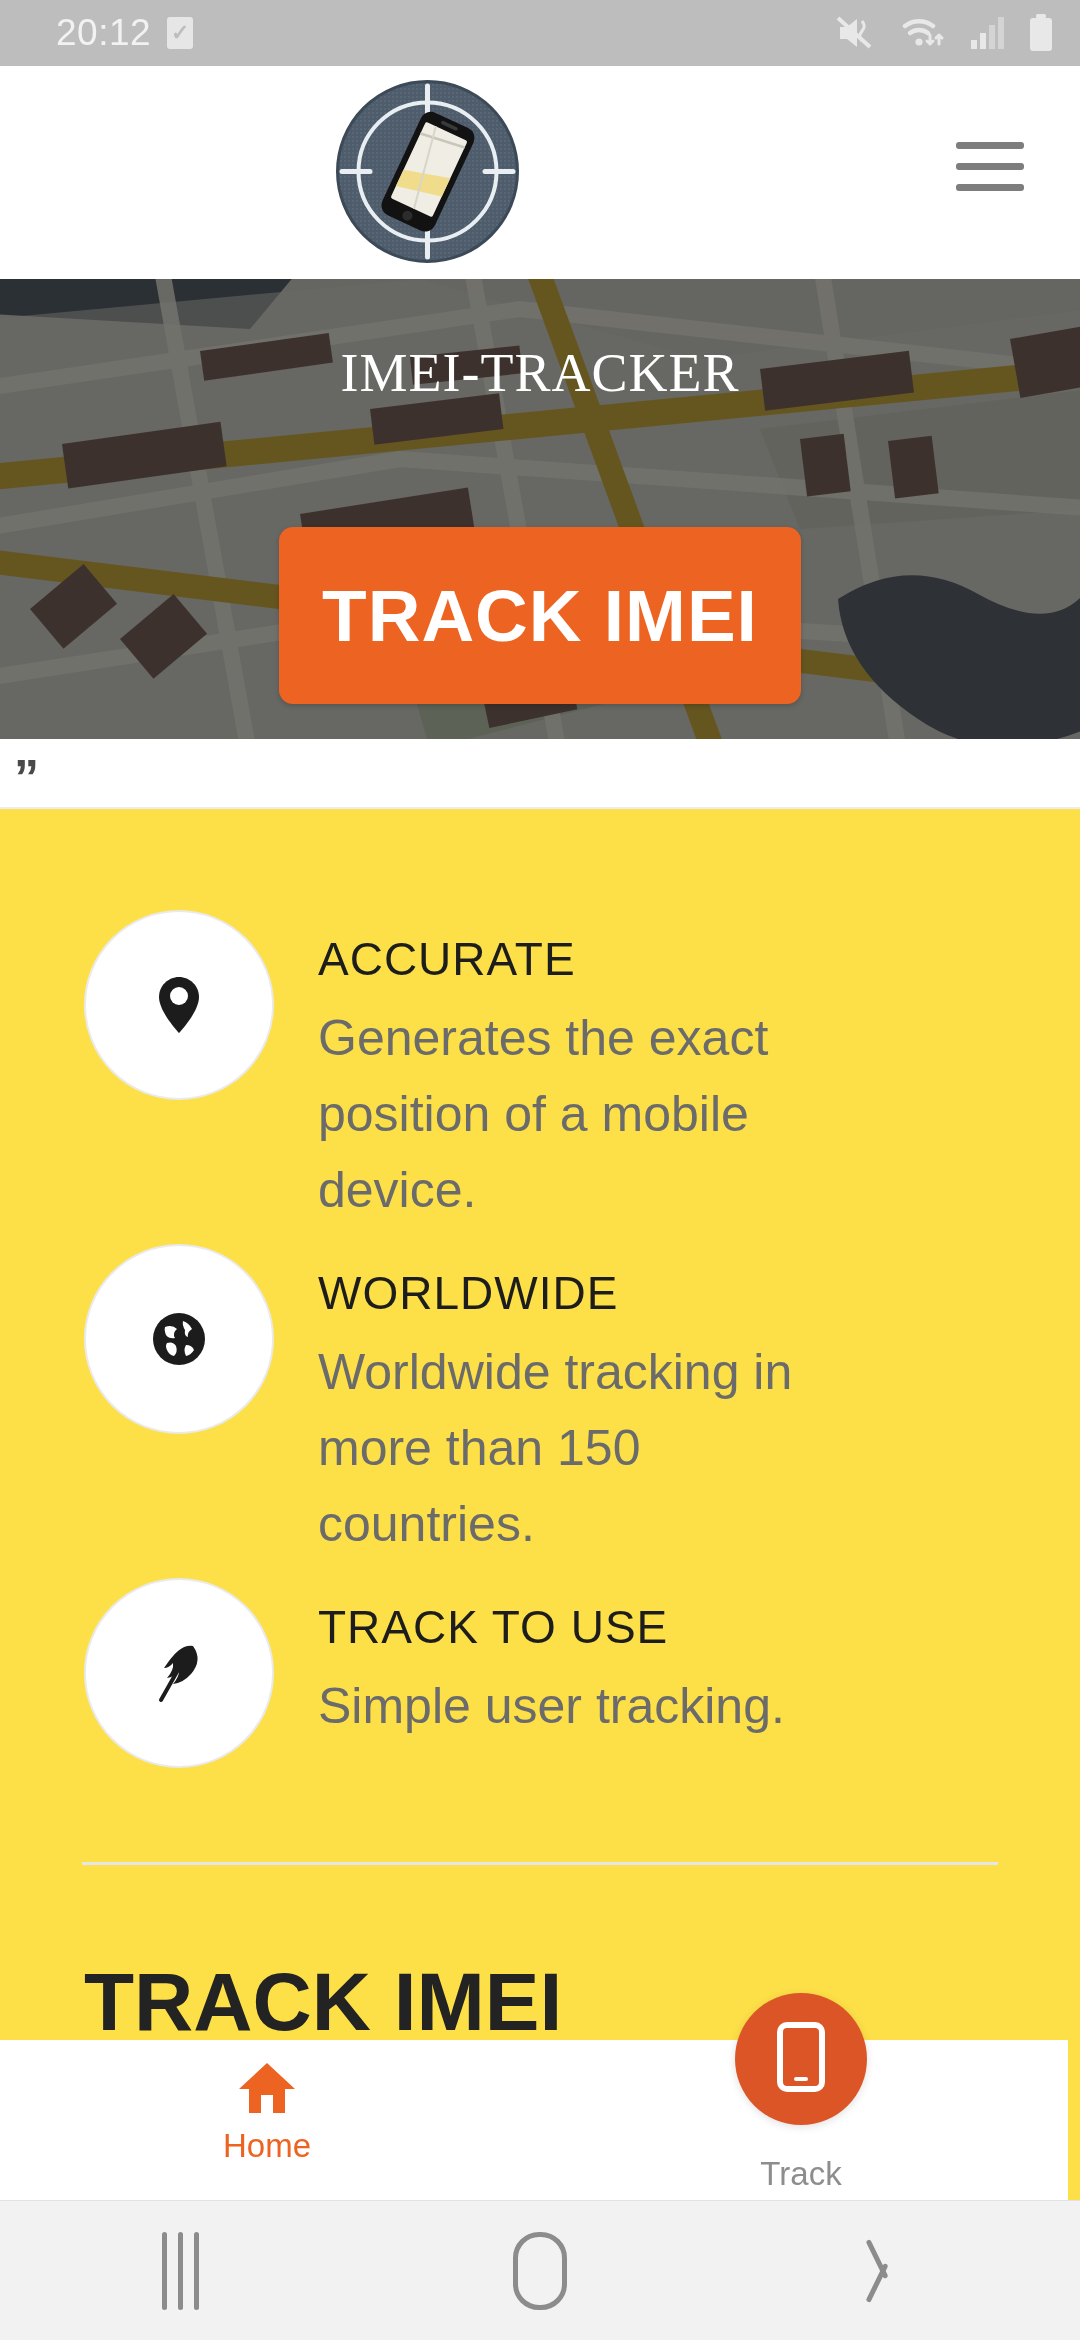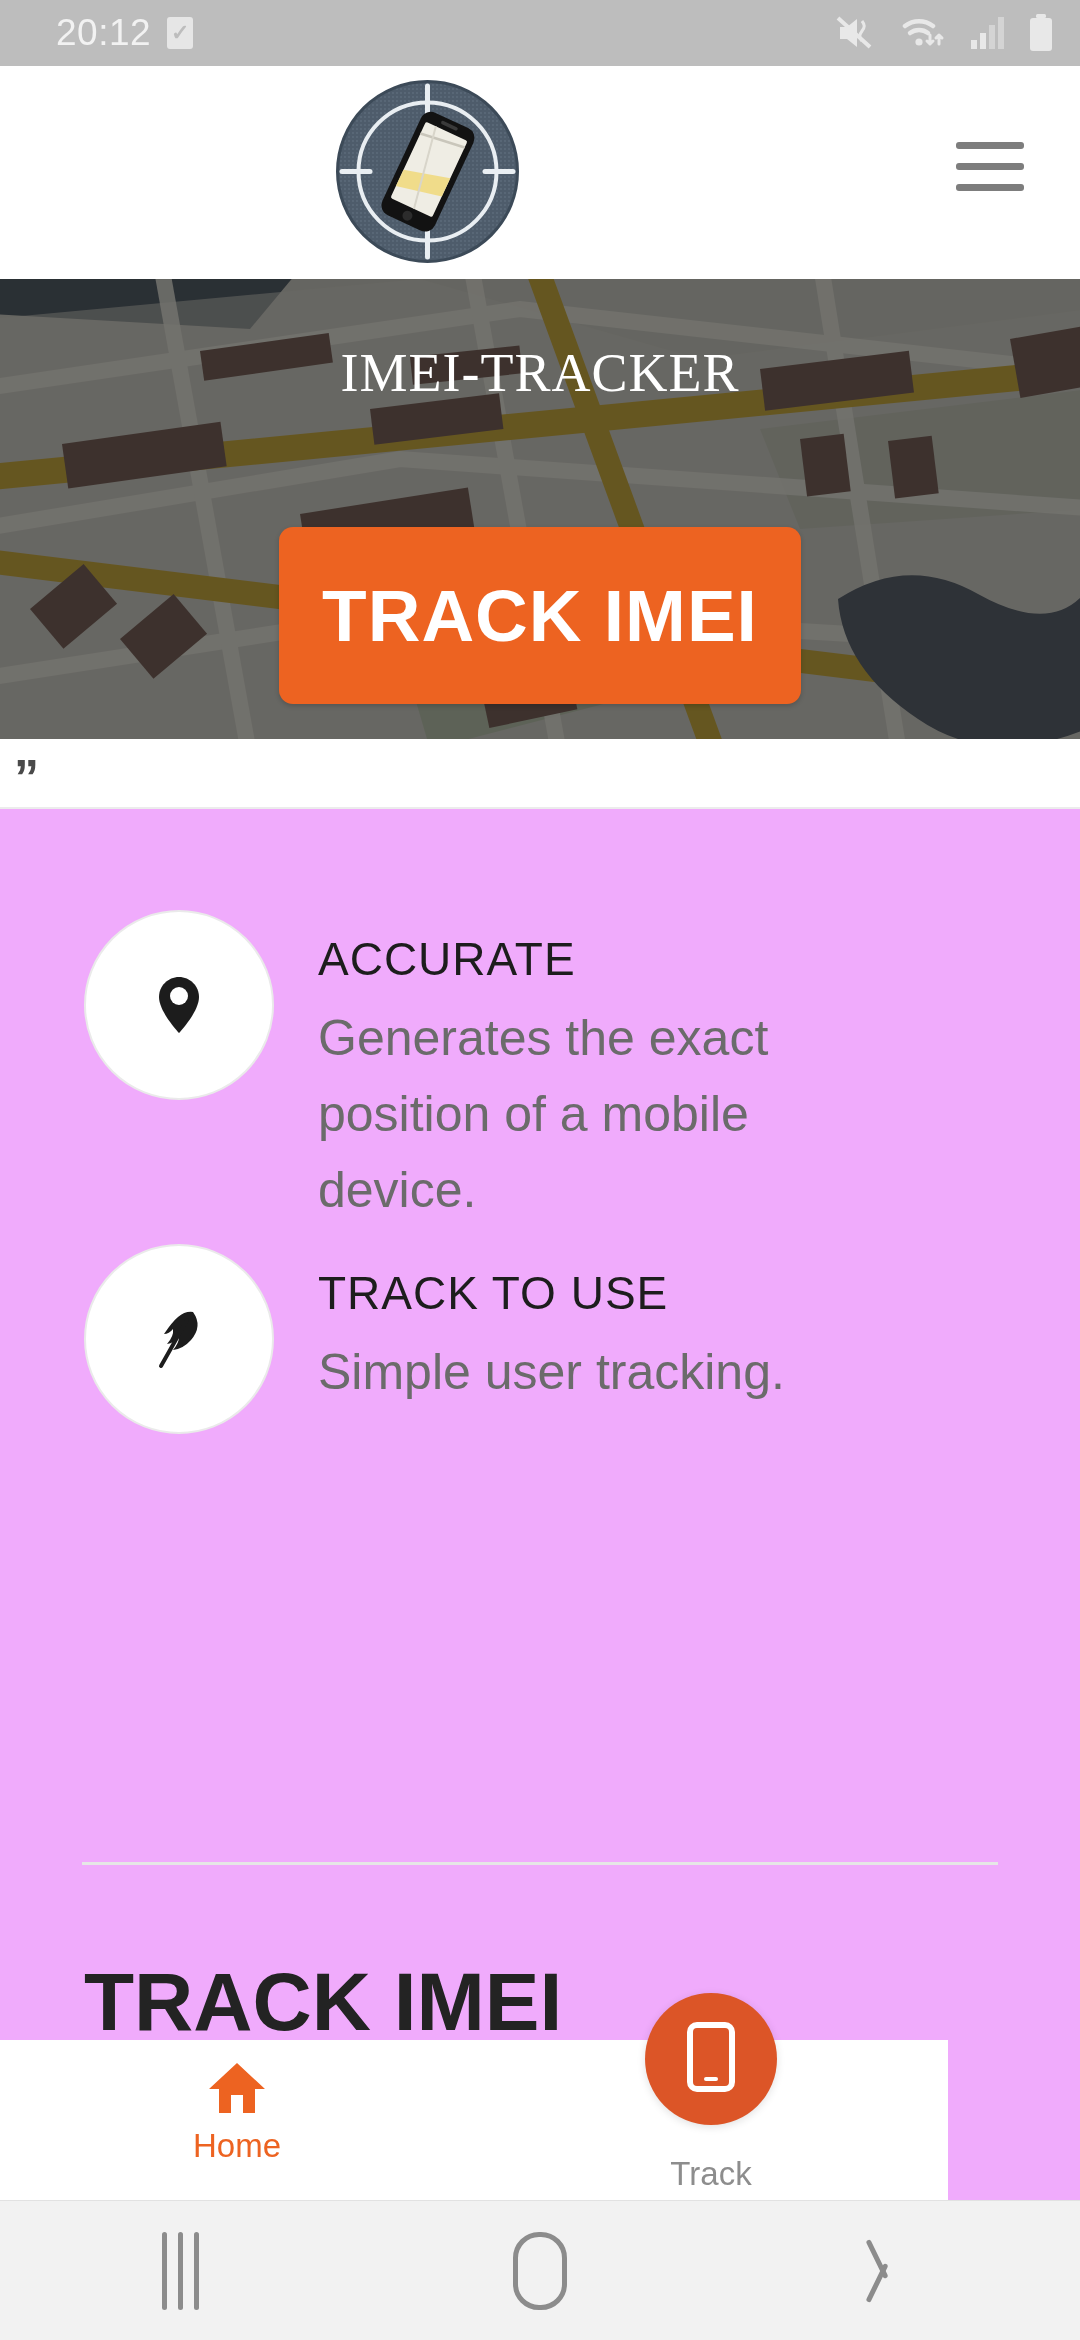--- a/index.html
+++ b/index.html
@@ -2,21 +2,21 @@
 <html><head>
 <meta charset="utf-8">
 <style>
   * { margin:0; padding:0; box-sizing:border-box; }
   html, body {
     width:1080px; height:2340px;
     background:#ffffff;
     font-family:"Liberation Sans", sans-serif;
     overflow:hidden;
   }
-  .screen { position:relative; width:1080px; height:2340px; background:#f0abfc; }
+  .screen { position:relative; width:1080px; height:2340px; background:#fde047; }
 
   
   .statusbar {
     position:absolute; top:0; left:0; width:1080px; height:66px;
     background:#bdbdbd; display:flex; align-items:center;
     padding:0 26px 0 56px;
   }
   .status-time { color:#f2f2f2; font-size:37px; letter-spacing:.5px; font-family:"Liberation Sans",sans-serif; }
   .status-left { display:flex; align-items:center; gap:16px; }
   .sb-check {
@@ -101,21 +101,21 @@
 
   
   .section-heading {
     position:absolute; top:1955px; left:84px;
     font-size:82px; font-weight:bold; color:#232323; letter-spacing:0px;
     font-family:"Liberation Sans", sans-serif; white-space:nowrap;
   }
 
   
   .bottomnav {
-    position:absolute; left:0; bottom:140px; width:948px; height:160px;
+    position:absolute; left:0; bottom:140px; width:1068px; height:160px;
     background:#ffffff; display:flex; align-items:flex-start;
     border-top:1px solid rgba(0,0,0,0);
   }
   .navitem {
     flex:1; display:flex; flex-direction:column; align-items:center;
     padding-top:18px; position:relative;
   }
   .navitem .navicon { height:58px; display:flex; align-items:center; justify-content:center; }
   .navitem .navlabel {
     margin-top:10px; font-size:33px; font-family:"Liberation Sans", sans-serif;
@@ -298,20 +298,37 @@
             <circle cx="23" cy="21" r="9" fill="#ffffff"></circle>
           </svg>
         </span>
       </div>
       <div class="feat-text">
         <div class="feat-title">ACCURATE</div>
         <div class="feat-desc">Generates the exact position of a mobile device.</div>
       </div>
     </div>
 
+    <div class="feature">
+      <div class="feat-circle">
+        <span>
+          <svg width="56" height="56" viewBox="0 0 56 56">
+            <circle cx="28" cy="28" r="26" fill="#1c1c1c"></circle>
+            <path d="M14 16 q7 -3 12 2 q-5 4 -2 9 q-6 1 -9 -3 q-2 -5 -1 -8z" fill="#fff"></path>
+            <path d="M32 10 q6 2 9 8 q-5 3 -4 8 q-4 -1 -3 -7 q-3 -5 -2 -9z" fill="#fff"></path>
+            <path d="M16 32 q6 -2 9 3 q2 6 -2 10 q-5 -1 -7 -6 q-2 -4 0 -7z" fill="#fff"></path>
+            <path d="M35 34 q6 0 8 5 q-3 5 -8 6 q-3 -6 0 -11z" fill="#fff"></path>
+          </svg>
+        </span>
+      </div>
+      <div class="feat-text">
+        <div class="feat-title">WORLDWIDE</div>
+        <div class="feat-desc">Worldwide tracking in more than 150 countries.</div>
+      </div>
+    </div>
 
     <div class="feature">
       <div class="feat-circle">
         <span>
           <svg width="52" height="62" viewBox="0 0 52 62">
             <path d="M40 4 q10 14 -2 28 q-8 9 -18 10 q6 -7 6 -13 q-5 6 -12 7 q7 -8 6 -15 q-4 5 -9 5 q8 -12 14 -17 q7 -6 15 -5z" fill="#1c1c1c"></path>
             <path d="M34 12 L8 58" stroke="#1c1c1c" stroke-width="4" stroke-linecap="round" fill="none"></path>
           </svg>
         </span>
       </div>

